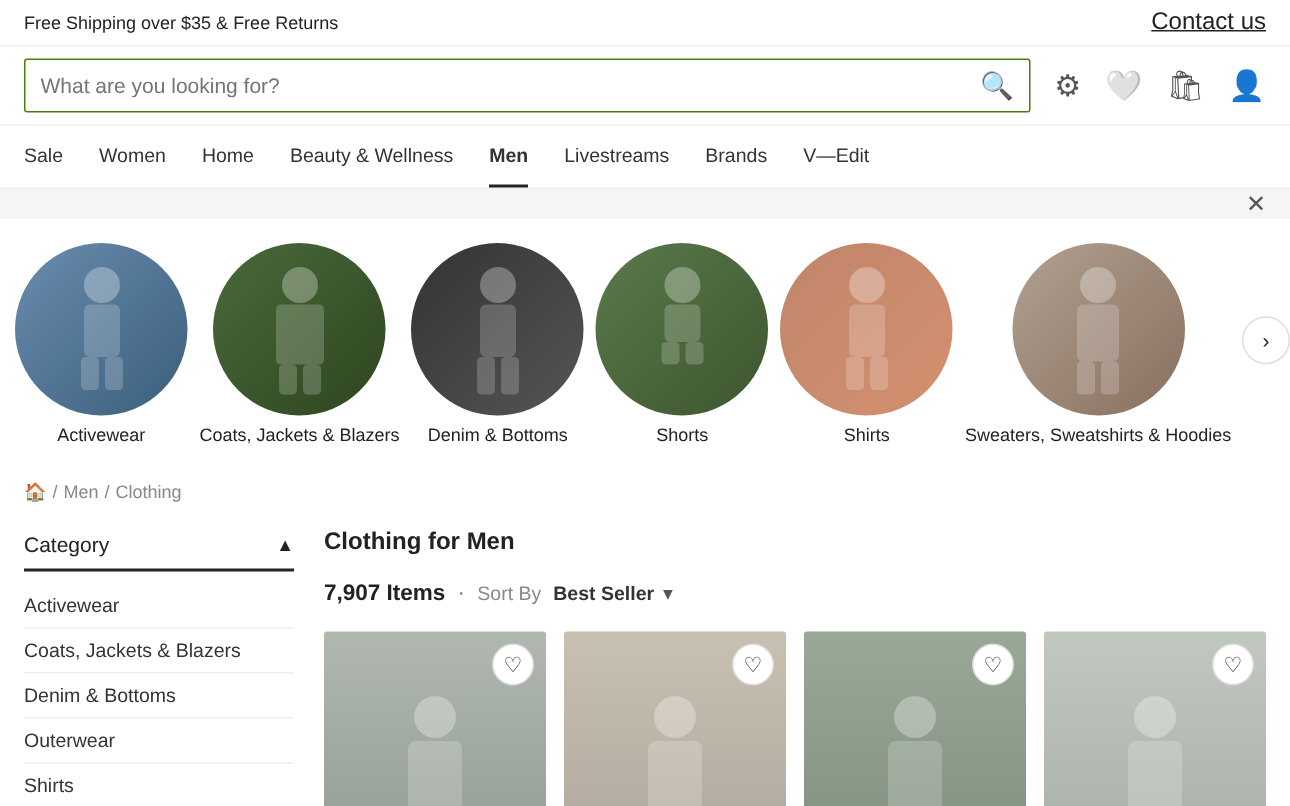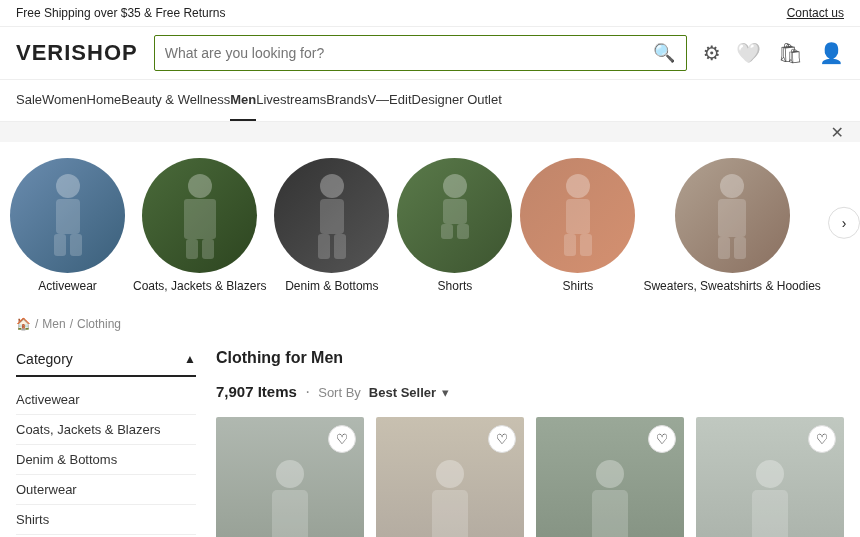--- a/index.html
+++ b/index.html
@@ -58,20 +58,21 @@
       color: #555;
       cursor: pointer;
     }
 
     
     .nav {
       display: flex;
       align-items: center;
       padding: 0 16px;
       border-bottom: 1px solid #eee;
+      gap: 24px;
     }
     .nav-item {
       padding: 12px 0;
       font-size: 13px;
       color: #333;
       cursor: pointer;
       border-bottom: 2px solid transparent;
       white-space: nowrap;
     }
     .nav-item.active {
@@ -269,25 +270,24 @@
     .prod3 { background: linear-gradient(180deg, #9aa898 0%, #7a8878 100%); }
     .prod4 { background: linear-gradient(180deg, #c0c8c0 0%, #a0a8a0 100%); }
 
     .dot { font-size: 16px; color: #888; }
   </style>
 </head>
 <body>
 
 <div class="top-banner">
   <span>Free Shipping over $35 &amp; Free Returns</span>
-  <a href="#" style="color:#222;font-size:12px;">Contact us</a>
+  <a href="#" style="color:#222;font-size:16px;">Contact us</a>
 </div>
 
 <div class="header">
-  <div class="logo">VERISHOP</div>
   <div class="search-bar">
     <input type="text" style="width: 100%;" placeholder="What are you looking for?">
     <span style="font-size:18px;color:#555;cursor:pointer;">🔍</span>
   </div>
   <div class="header-icons">
     <span class="header-icon">⚙</span>
     <span class="header-icon">🤍</span>
     <span class="header-icon">🛍</span>
     <span class="header-icon">👤</span>
   </div>
@@ -295,21 +295,20 @@
 
 <nav class="nav">
   <span class="nav-item">Sale</span>
   <span class="nav-item">Women</span>
   <span class="nav-item">Home</span>
   <span class="nav-item">Beauty &amp; Wellness</span>
   <span class="nav-item active">Men</span>
   <span class="nav-item">Livestreams</span>
   <span class="nav-item">Brands</span>
   <span class="nav-item">V—Edit</span>
-  <span class="nav-item">Designer Outlet</span>
 </nav>
 
 <div class="promo-banner">
   <span class="close-btn">✕</span>
 </div>
 
 <div class="category-scroll">
   <div class="category-item">
     <div class="category-circle cat-activewear">
 

